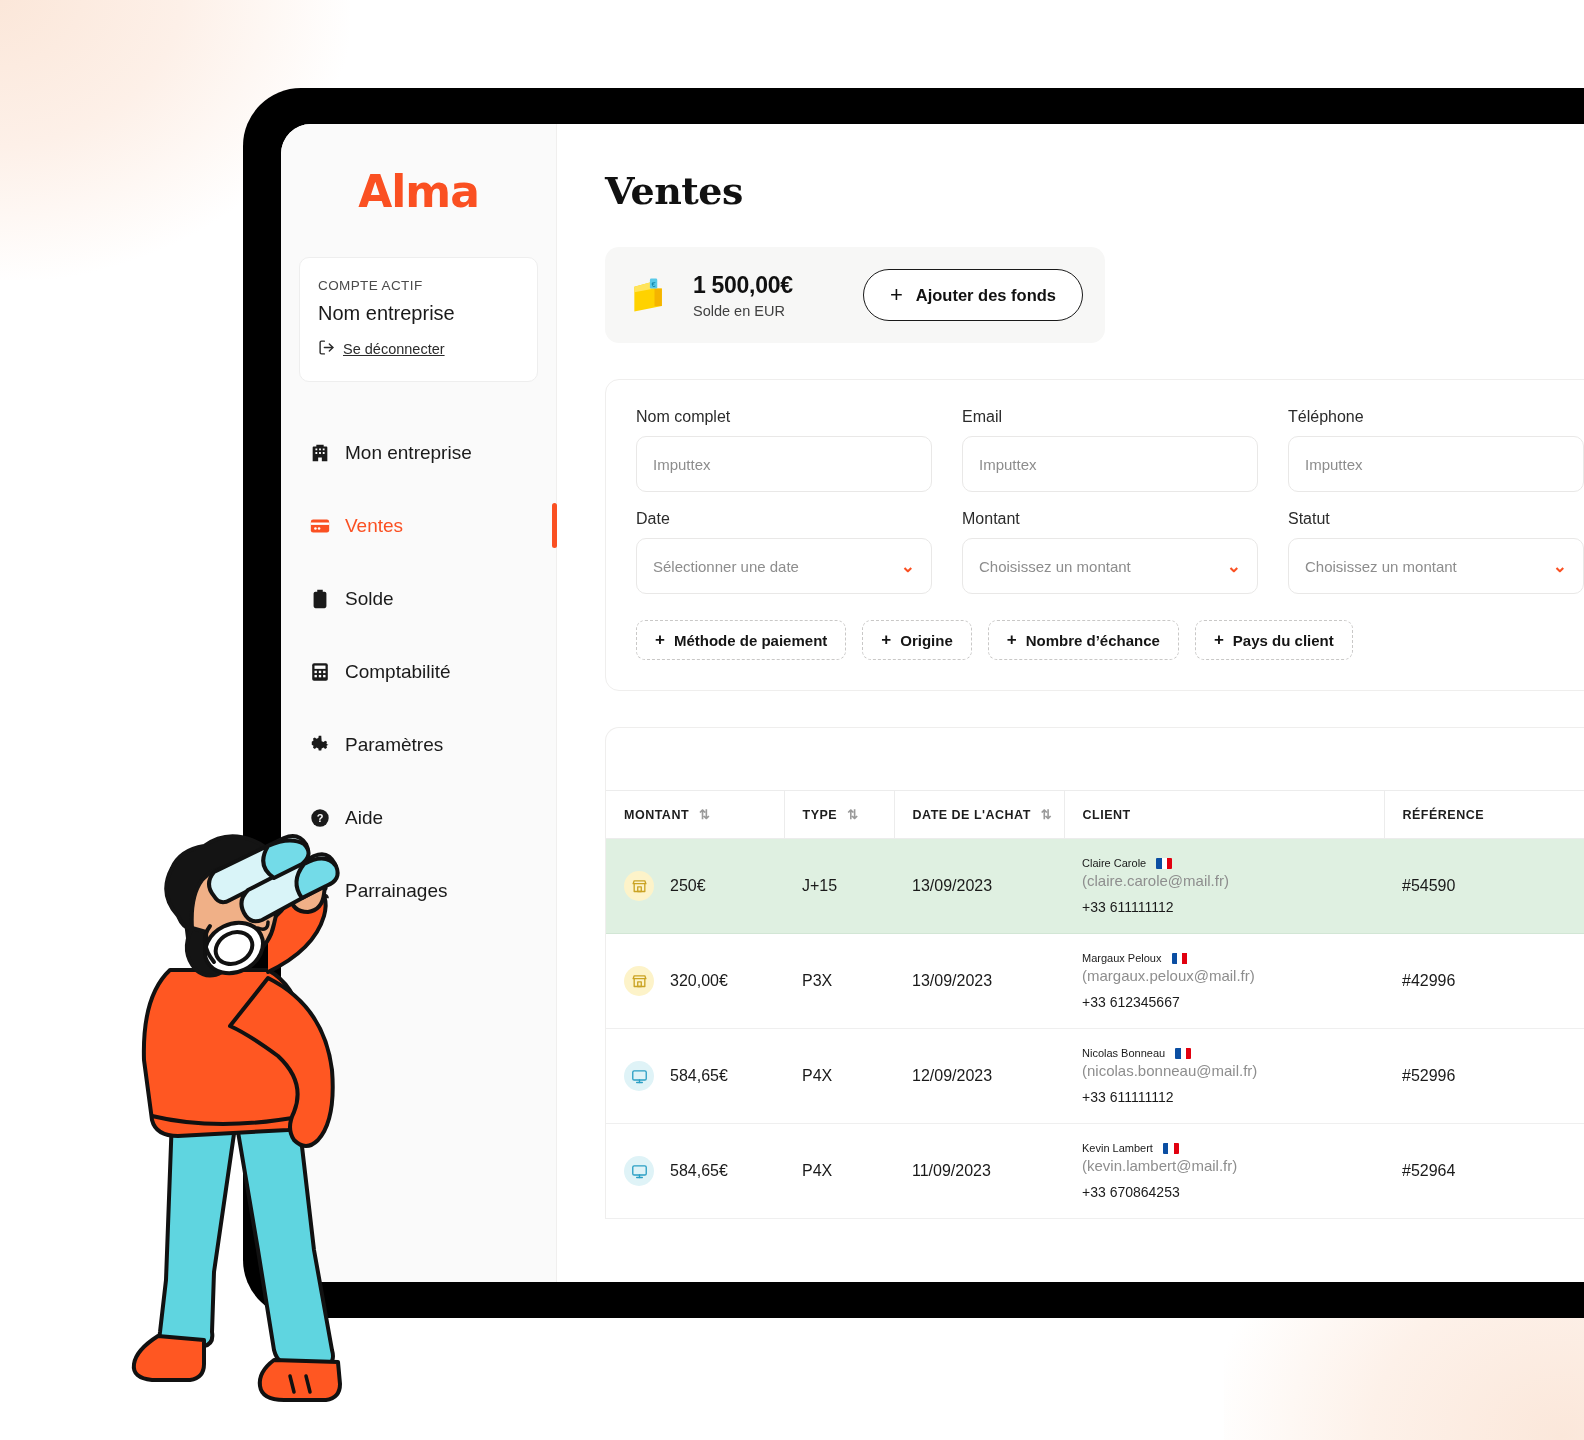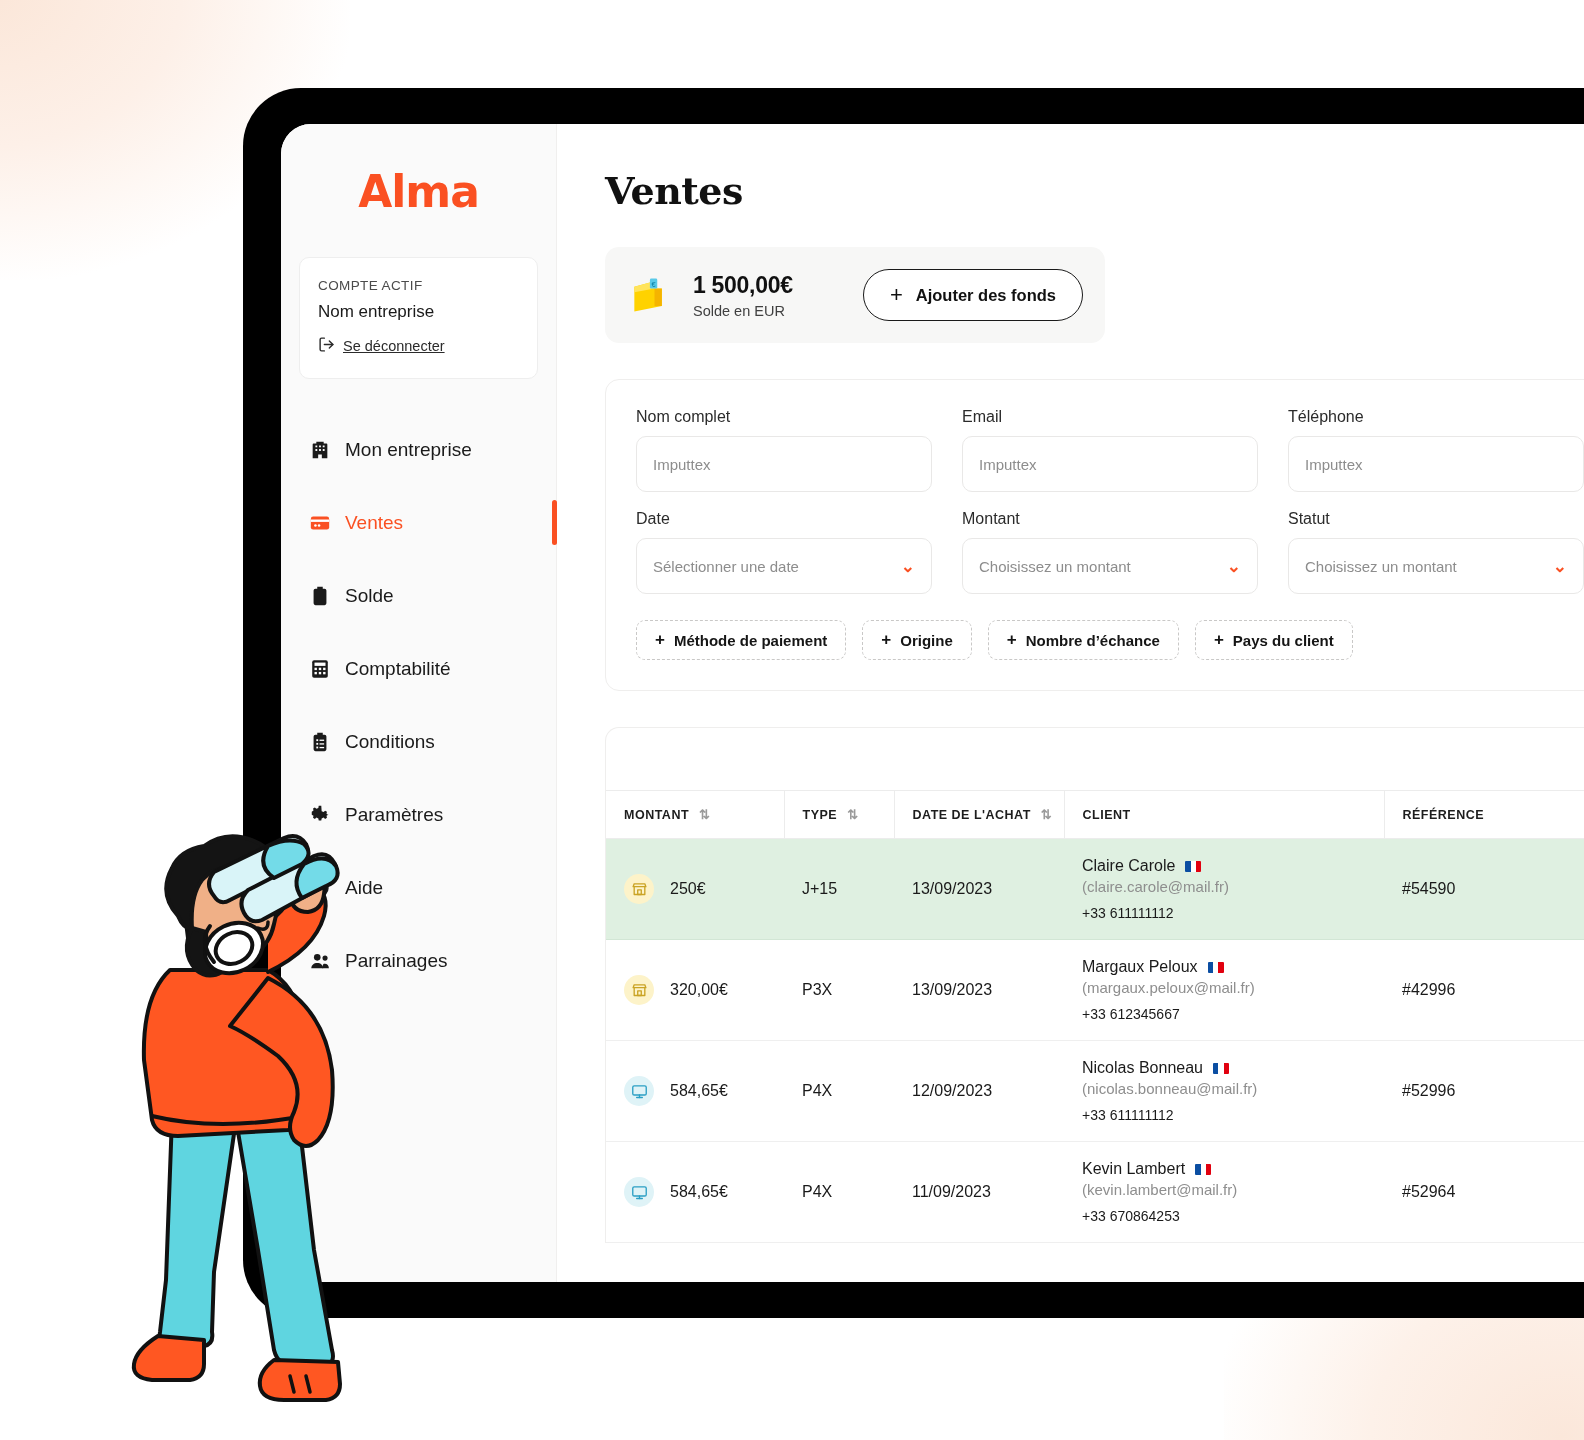--- a/index.html
+++ b/index.html
@@ -68,21 +68,21 @@
     border-radius: 10px;
     padding: 20px 18px 22px 18px;
   }
   .account-label {
     font-size: 13.5px;
     letter-spacing: 0.4px;
     color: #4b4b4b;
     margin-bottom: 9px;
   }
   .account-name {
-    font-size: 17px;
+    font-size: 20px;
     color: #1a1a1a;
     margin-bottom: 14px;
   }
   .logout {
     display: flex; align-items: center; gap: 8px;
     font-size: 14.5px; color: #2b2b2b;
   }
   .logout .lbl { text-decoration: underline; }
 
   .nav { margin-top: 34px; }
@@ -209,21 +209,21 @@
   }
   tr.highlight td { background: #dff0e1; border-bottom: 1px solid #d2e6d5; }
   .amt-cell { display: flex; align-items: center; gap: 16px; }
   .badge-ico {
     width: 30px; height: 30px; border-radius: 50%;
     display: flex; align-items: center; justify-content: center;
     flex: 0 0 30px;
   }
   .badge-ico.store { background: #fdf3c9; }
   .badge-ico.screen { background: #dff3f7; }
-  .client-name { font-size: 16px; color: #1a1a1a; display: flex; align-items: center; gap: 10px; }
+  .client-name { font-size: 11px; color: #1a1a1a; display: flex; align-items: center; gap: 10px; }
   .client-mail { font-size: 15px; color: #8e8e8e; margin-top: 3px; }
   .client-phone { font-size: 14px; color: #1a1a1a; margin-top: 10px; }
   .flag { display: inline-block; width: 16px; height: 11px; border-radius: 1px; overflow: hidden; }
   .flag i { display: inline-block; width: 33.33%; height: 100%; float: left; }
   .fb { background: #0b4ea2; } .fw { background: #ffffff; } .fr { background: #e1000f; }
 
   
   .illus { position: absolute; left: 118px; top: 820px; z-index: 5; }
 </style>
 </head>
@@ -294,34 +294,20 @@
                 <rect x="10.7" y="10.6" width="2.6" height="2.6" fill="#ffffff"></rect>
                 <rect x="15.4" y="10.6" width="2.6" height="2.6" fill="#ffffff"></rect>
                 <rect x="6" y="15.2" width="2.6" height="2.6" fill="#ffffff"></rect>
                 <rect x="10.7" y="15.2" width="2.6" height="2.6" fill="#ffffff"></rect>
                 <rect x="15.4" y="15.2" width="2.6" height="2.6" fill="#ffffff"></rect>
               </svg>
           </span>
           <span>Comptabilité</span>
         </div>
 
-        <div class="nav-item">
-          <span class="nav-ico">
-            <svg width="22" height="22" viewBox="0 0 24 24">
-                <path d="M9 2h6v2h2a2 2 0 0 1 2 2v14a2 2 0 0 1-2 2H7a2 2 0 0 1-2-2V6a2 2 0 0 1 2-2h2V2z" fill="#1a1a1a"></path>
-                <rect x="8" y="9" width="2" height="2" fill="#fff"></rect>
-                <rect x="11.5" y="9.4" width="5" height="1.4" fill="#fff"></rect>
-                <rect x="8" y="13" width="2" height="2" fill="#fff"></rect>
-                <rect x="11.5" y="13.4" width="5" height="1.4" fill="#fff"></rect>
-                <rect x="8" y="17" width="2" height="2" fill="#fff"></rect>
-                <rect x="11.5" y="17.4" width="5" height="1.4" fill="#fff"></rect>
-              </svg>
-          </span>
-          <span>Conditions</span>
-        </div>
 
         <div class="nav-item">
           <span class="nav-ico">
             <svg width="22" height="22" viewBox="0 0 24 24" fill="#1a1a1a">
                 <path d="M12 8.2a3.8 3.8 0 1 0 0 7.6 3.8 3.8 0 0 0 0-7.6zm9 3.8-1.9-1.3.5-2.2-2-1.2-1.7 1.5-2.1-.9L13.4 2h-2.8l-.4 2.3-2.1.9L6.4 3.7l-2 1.2.5 2.2L3 8.4v3.2l1.9 1.3-.5 2.2 2 1.2 1.7-1.5 2.1.9.4 2.3h2.8l.4-2.3 2.1-.9 1.7 1.5 2-1.2-.5-2.2L21 11.6z"></path>
               </svg>
           </span>
           <span>Paramètres</span>
         </div>
 

